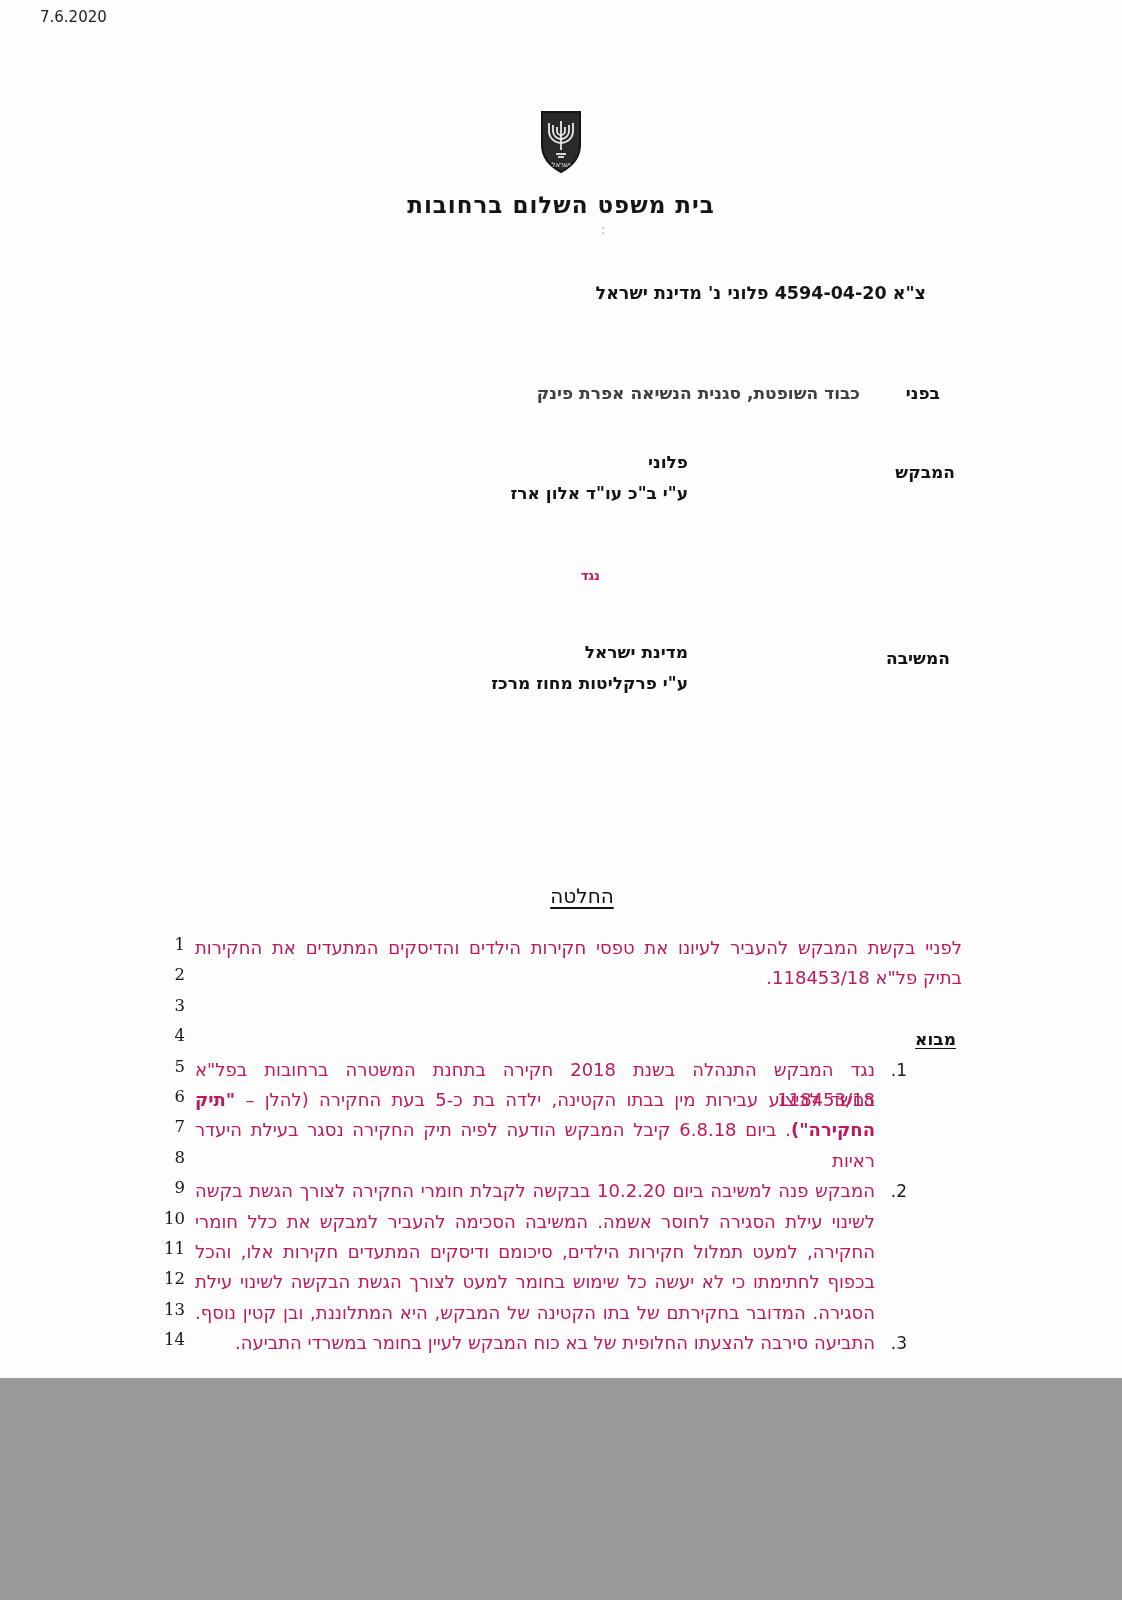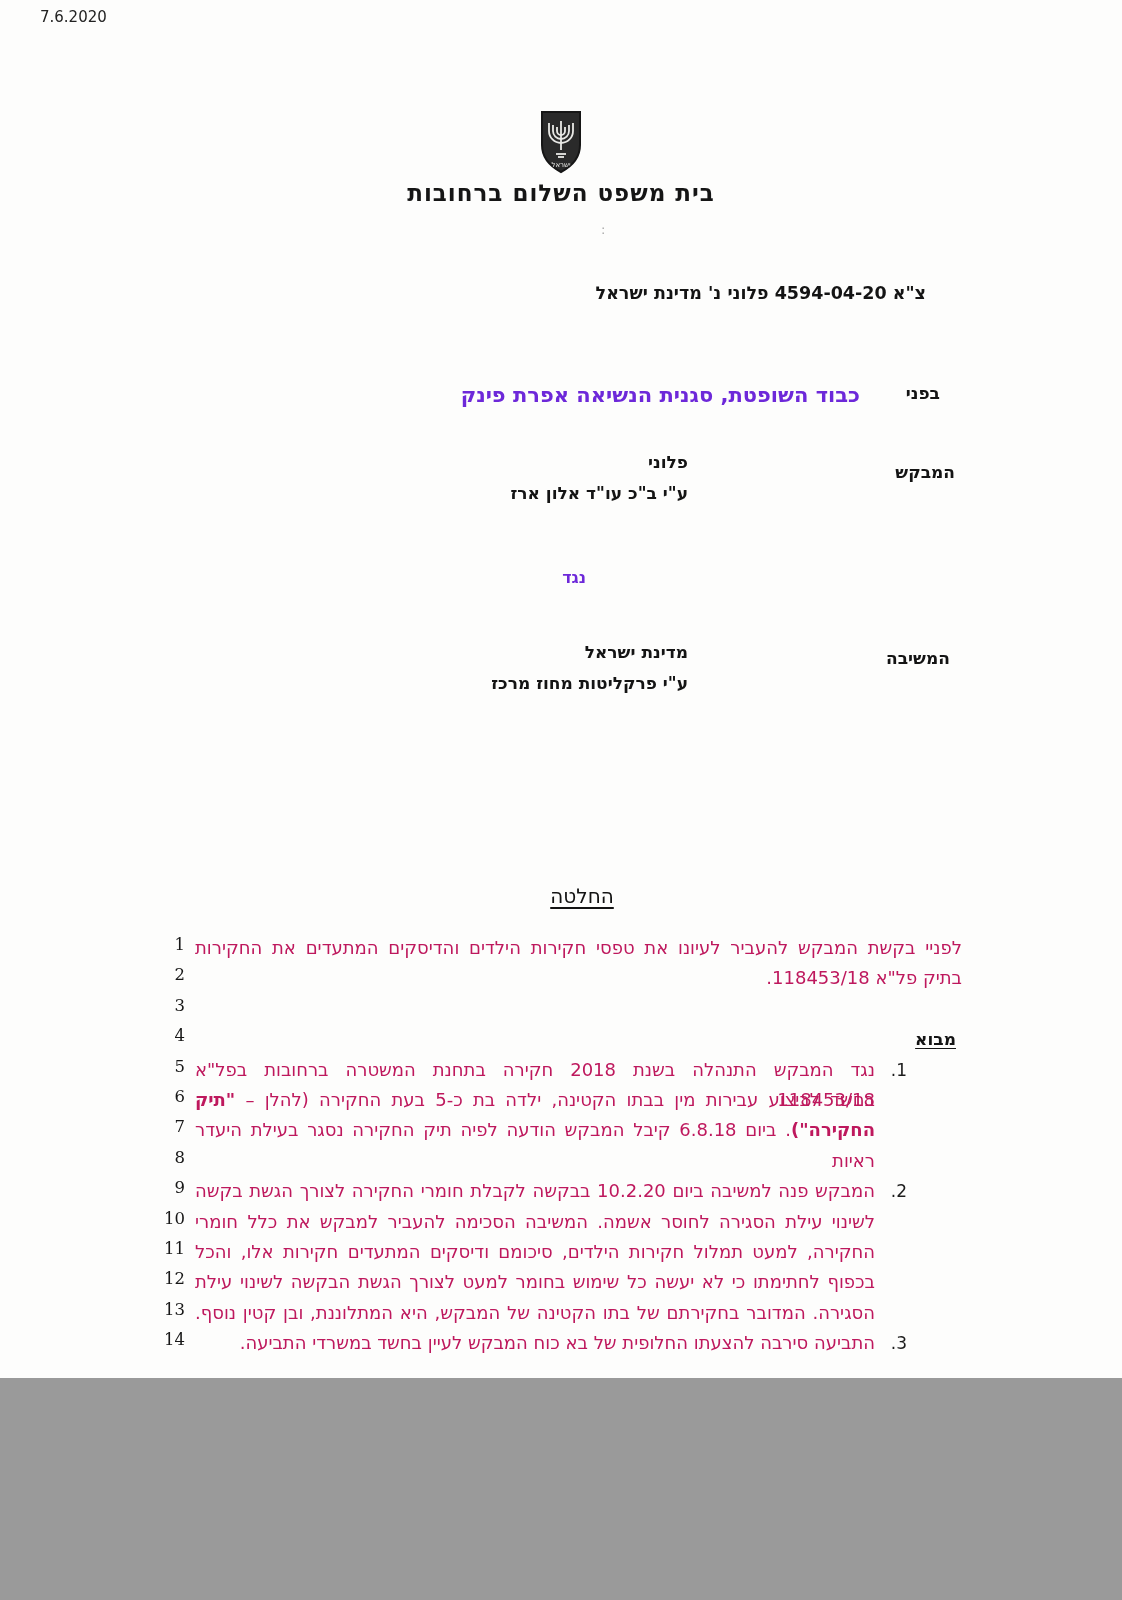--- a/index.html
+++ b/index.html
@@ -9,49 +9,49 @@
     margin:0 auto;
     background:#fdfdfc;
     font-family:"DejaVu Sans", sans-serif;
     color:#1b1b1b;
     overflow:hidden;
   }
   .scan-date { position:absolute; top:8px; left:40px; font-size:15px; direction:ltr; color:#222; }
 
   .emblem { position:absolute; top:110px; left:50%; transform:translateX(-50%); }
   .court-name {
-    position:absolute; top:180px; left:0; width:100%;
+    position:absolute; top:192px; left:0; width:100%;
     text-align:center; direction:rtl;
     font-size:23px; font-weight:700; letter-spacing:1px; color:#151515;
   }
   .artifact { position:absolute; color:#a7a7a7; font-size:13px; }
 
   .case-line {
     position:absolute; top:283px; right:196px;
     direction:rtl; font-size:17.5px; font-weight:700; color:#141414;
   }
 
   .party-label { position:absolute; direction:rtl; font-size:17px; font-weight:700; color:#141414; }
   .lbl-before     { top:383px; right:182px; }
   .lbl-applicant  { top:462px; right:167px; }
   .lbl-respondent { top:648px; right:172px; }
 
   .judge {
     position:absolute; top:383px; right:262px;
-    direction:rtl; font-size:21px; font-weight:700; color:#6d28d9;
+    direction:rtl; font-size:17px; font-weight:700; color:#404040;
   }
   .party-block {
     position:absolute; right:434px; direction:rtl; text-align:right;
     font-size:17px; font-weight:700; line-height:31px; color:#141414;
   }
   .applicant-block  { top:447px; }
   .respondent-block { top:637px; }
   .versus {
-    position:absolute; top:568px; right:536px;
-    direction:rtl; font-size:16px; font-weight:700; color:#6d28d9;
+    position:absolute; top:568px; right:522px;
+    direction:rtl; font-size:13px; font-weight:700; color:#be185d;
   }
 
   .decision-title {
     position:absolute; top:884px; left:50%; transform:translateX(-50%); margin-left:21px;
     direction:rtl; font-size:20px; font-weight:400;
     text-decoration:underline; text-underline-offset:4px; color:#131313;
   }
 
   .body-lines { position:absolute; top:933px; left:150px; right:160px; direction:rtl; }
   .line-row { position:relative; height:30.4px; direction:rtl; }
@@ -183,20 +183,20 @@
         <span class="line-num">12</span>
         <div class="line-text item jl"><span>בכפוף לחתימתו כי לא יעשה כל שימוש בחומר למעט לצורך הגשת הבקשה לשינוי עילת</span></div>
       </div>
       <div class="line-row">
         <span class="line-num">13</span>
         <div class="line-text item jl"><span>הסגירה. המדובר בחקירתם של בתו הקטינה של המבקש, היא המתלוננת, ובן קטין נוסף.</span></div>
       </div>
       <div class="line-row">
         <span class="line-num">14</span>
         <span class="item-marker">3.</span>
-        <div class="line-text item rl"><span>התביעה סירבה להצעתו החלופית של בא כוח המבקש לעיין בחשד במשרדי התביעה.</span></div>
+        <div class="line-text item rl"><span>התביעה סירבה להצעתו החלופית של בא כוח המבקש לעיין בחומר במשרדי התביעה.</span></div>
       </div>
     </div>
 
   <div class="page-footer">1 מתוך 8</div>
   <div class="corner-indicator">1/4</div>
 
 </div>
 
 </body></html>

